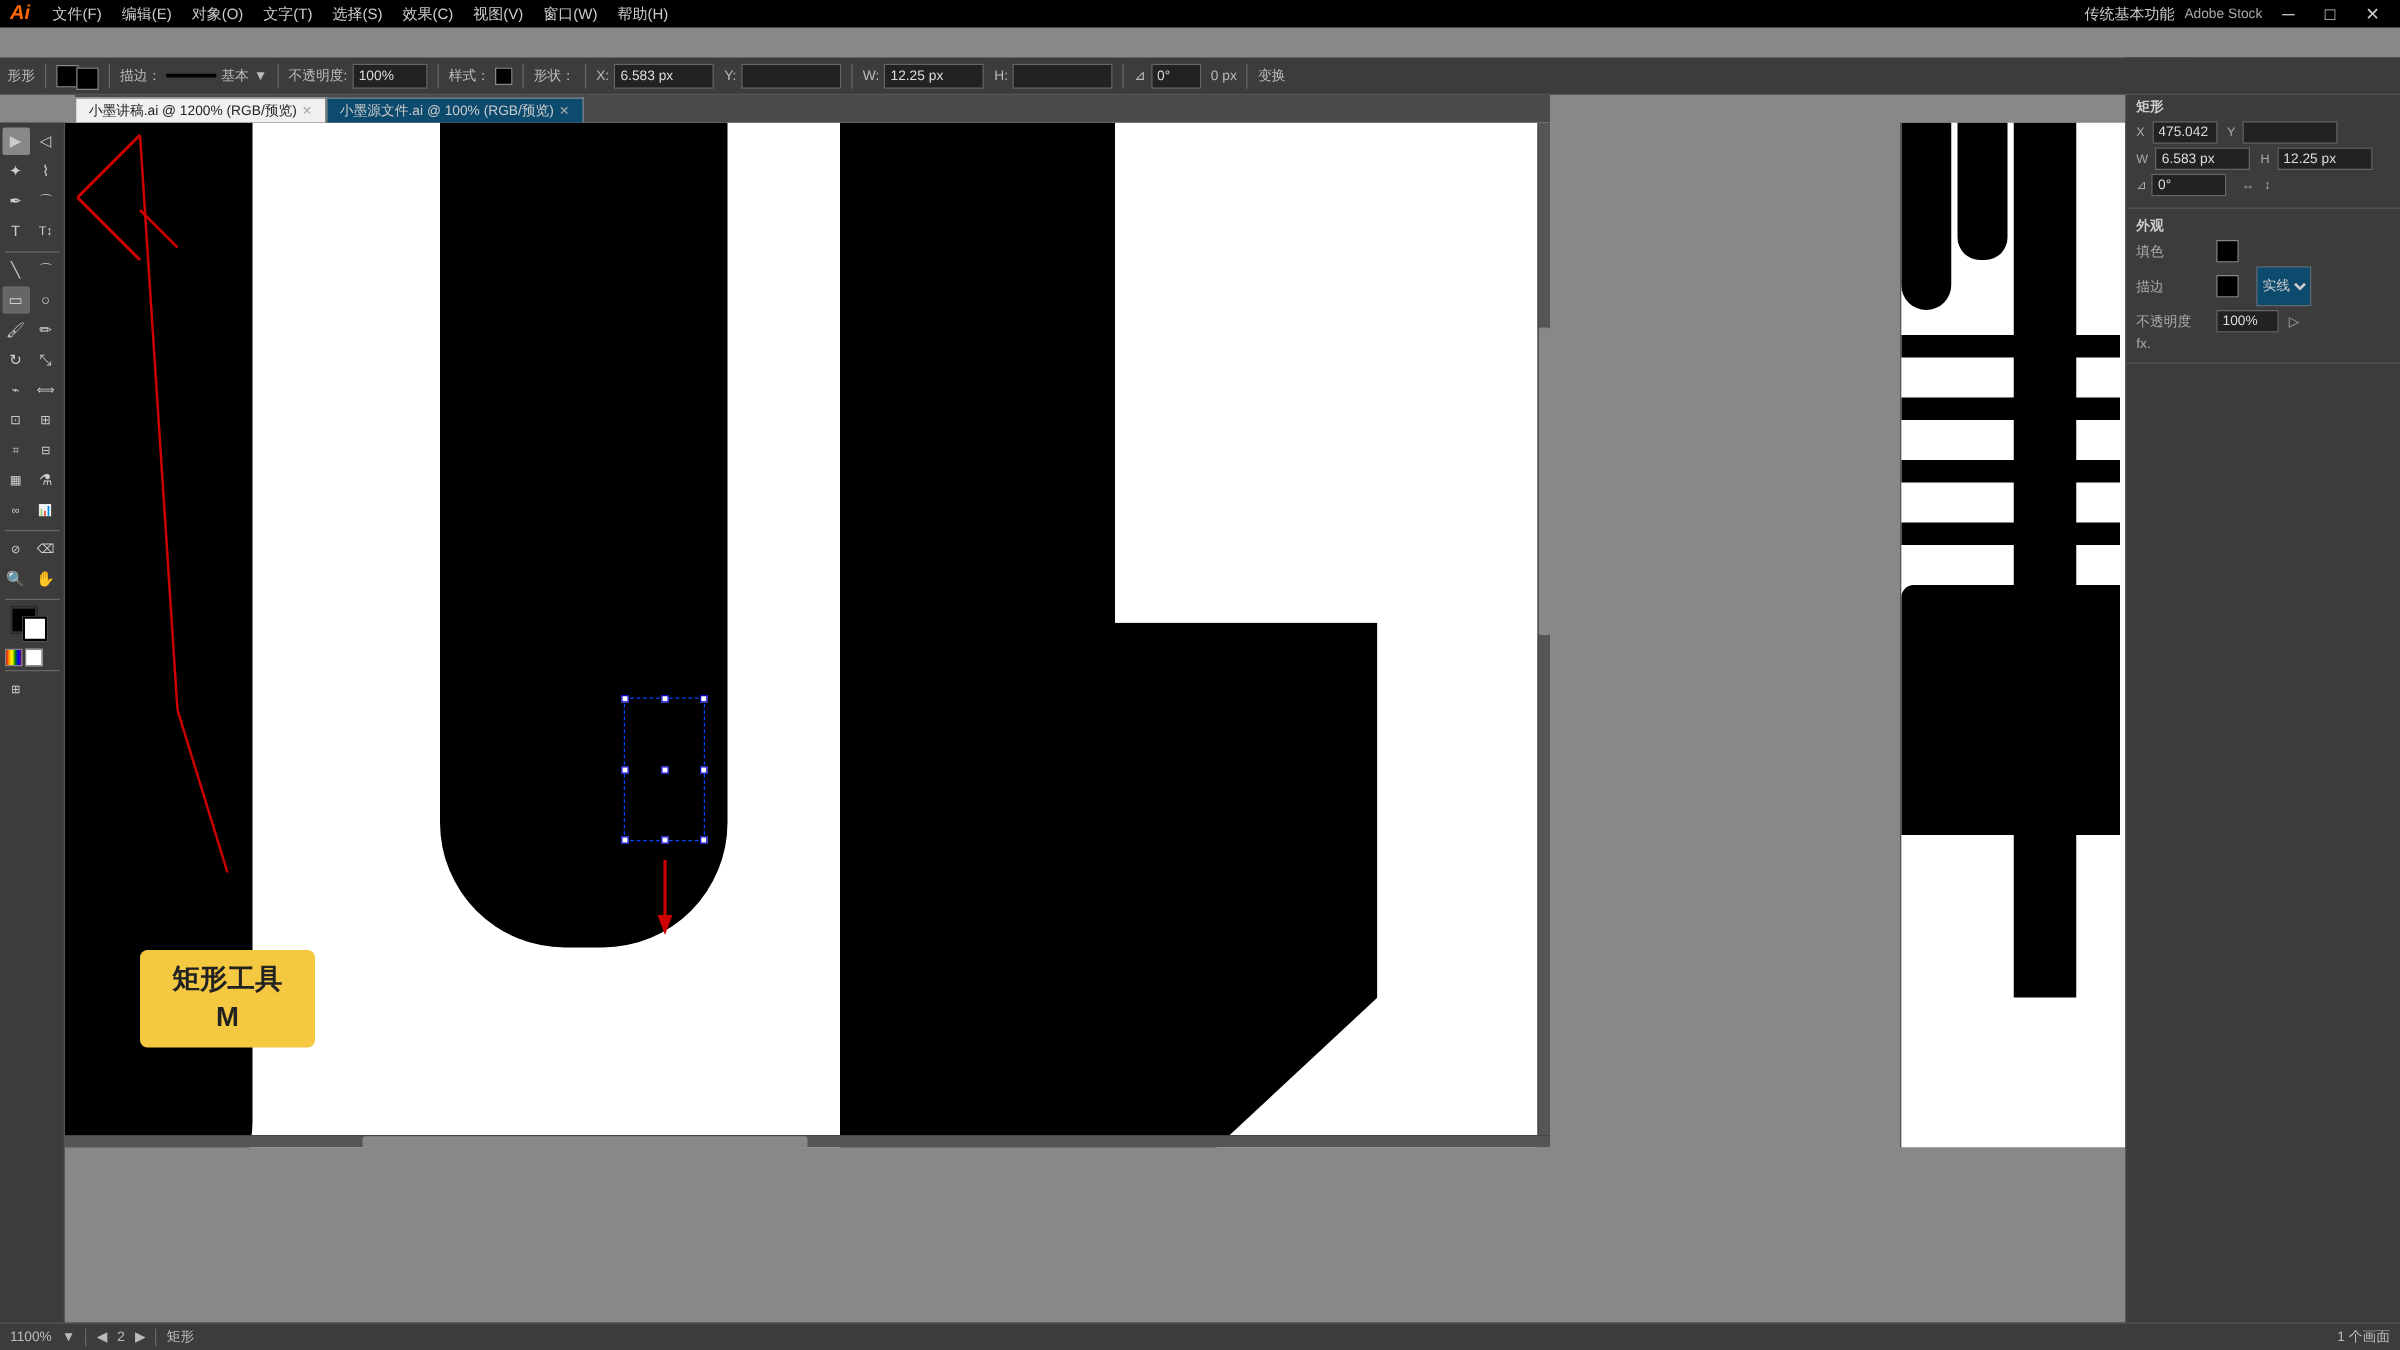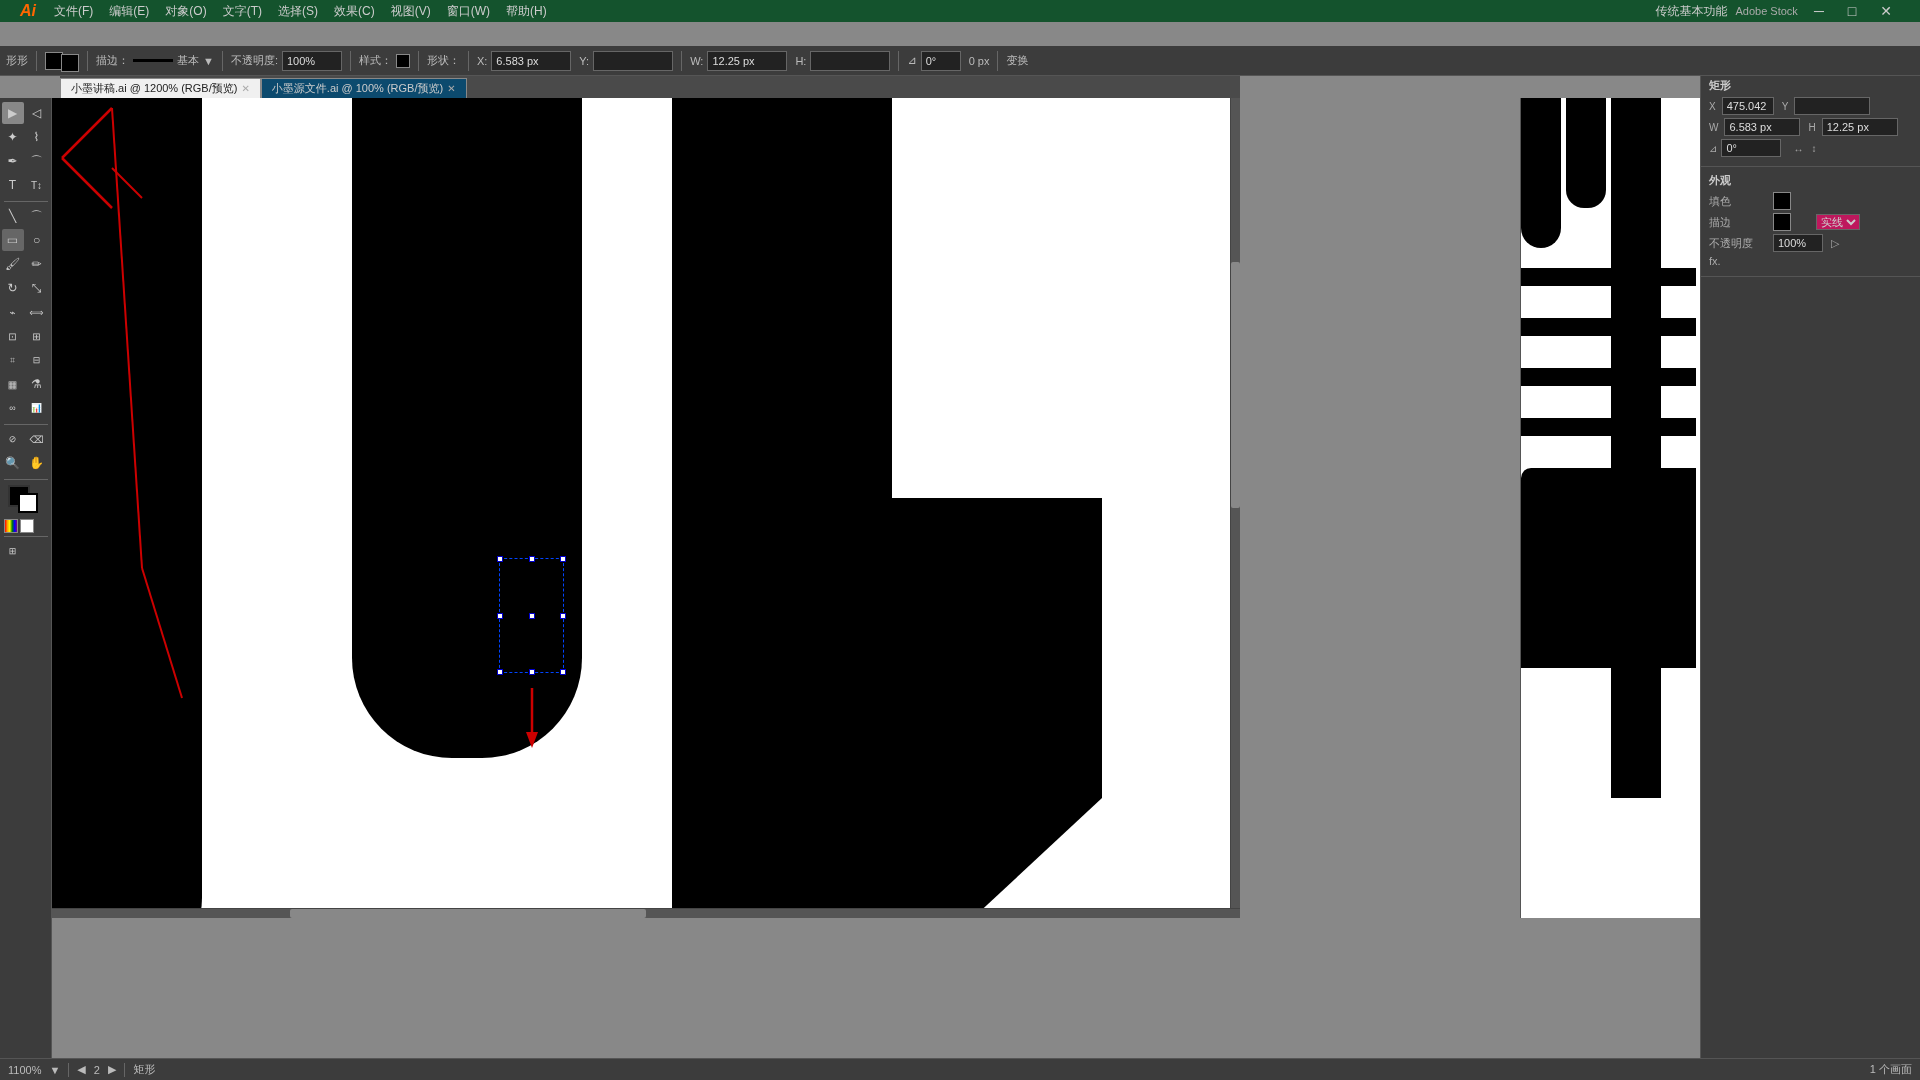--- a/index.html
+++ b/index.html
@@ -1,22 +1,22 @@
 <!DOCTYPE html>
 <html><head>
   <meta charset="utf-8">
   <style>
     * { margin: 0; padding: 0; box-sizing: border-box; }
     body { width: 1920px; height: 1080px; overflow: hidden; background: #888; font-family: 'SimHei', 'Microsoft YaHei', sans-serif; font-size: 12px; color: #222; }
 
     
     #titlebar {
       position: absolute; top: 0; left: 0; width: 1920px; height: 22px;
-      background: #14532d; color: #ccc; display: flex; align-items: center;
-      justify-content: space-between; padding: 0 20px; font-size: 12px; z-index: 100;
+      background: #000000; color: #ccc; display: flex; align-items: center;
+      justify-content: space-between; padding: 0 8px; font-size: 12px; z-index: 100;
     }
     #titlebar-left { display: flex; align-items: center; gap: 4px; }
     #titlebar-right { display: flex; align-items: center; gap: 8px; }
     .ai-logo { color: #ff6600; font-weight: bold; font-style: italic; font-size: 16px; margin-right: 8px; }
     .title-menu-item { color: #ccc; font-size: 12px; cursor: pointer; padding: 0 6px; }
     .win-btn { color: #ccc; font-size: 14px; cursor: pointer; padding: 0 8px; }
 
     
     #toolbar {
       position: absolute; top: 46px; left: 0; width: 1920px; height: 30px;
@@ -361,20 +361,24 @@
     <line x1="60" y1="10" x2="90" y2="470" stroke="#cc0000" stroke-width="2"></line>
     <line x1="90" y1="470" x2="130" y2="600" stroke="#cc0000" stroke-width="2"></line>
 
     <line x1="480" y1="590" x2="480" y2="640" stroke="#cc0000" stroke-width="2.5"></line>
     <polygon points="480,650 474,634 486,634" fill="#cc0000"></polygon>
 
     <line x1="60" y1="70" x2="90" y2="100" stroke="#cc0000" stroke-width="2"></line>
   </svg>
 
 
+  <div id="tooltip-box">
+    <div>矩形工具</div>
+    <div>M</div>
+  </div>
 
   <div class="scrollbar-v" style="width:10px;">
     <div class="scrollbar-thumb" style="top:20%; width:100%; height:30%;"></div>
   </div>
 
   <div class="scrollbar-h" style="height:10px;">
     <div class="scrollbar-thumb" style="left:20%; height:100%; width:30%;"></div>
   </div>
 </div>
 
@@ -410,21 +414,21 @@
 
   <div class="panel-section">
     <div class="panel-section-title">外观</div>
     <div class="panel-row">
       <span class="panel-label">填色</span>
       <div class="panel-swatch" style="background:#000;"></div>
     </div>
     <div class="panel-row">
       <span class="panel-label">描边</span>
       <div class="panel-swatch" style="background:#000;"></div>
-      <select style="background:#be185d; border:1px solid #666; color:#ccc; font-size:11px; height:16px; margin-left:21px;">
+      <select style="background:#0c4a6e; border:1px solid #666; color:#ccc; font-size:11px; height:32px; margin-left:10px;">
         <option>实线</option>
       </select>
     </div>
     <div class="panel-row">
       <span class="panel-label">不透明度</span>
       <input class="panel-input" value="100%" style="width: 50px;">
       <span style="color:#aaa;font-size:11px;margin-left:4px;">▷</span>
     </div>
     <div class="panel-row">
       <span class="panel-label">fx.</span>

